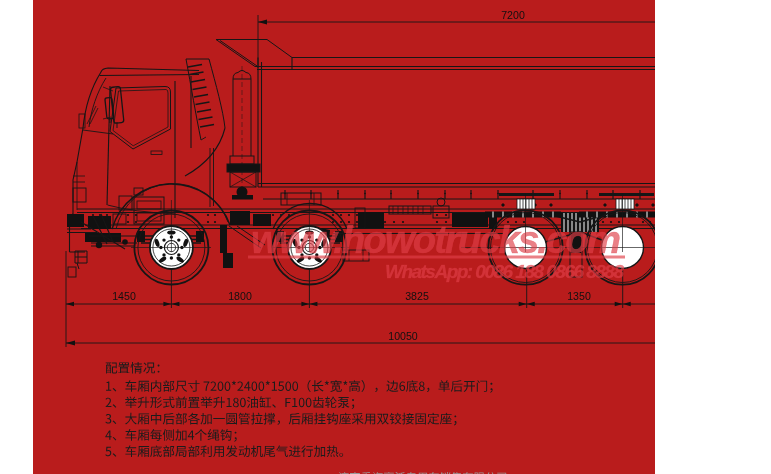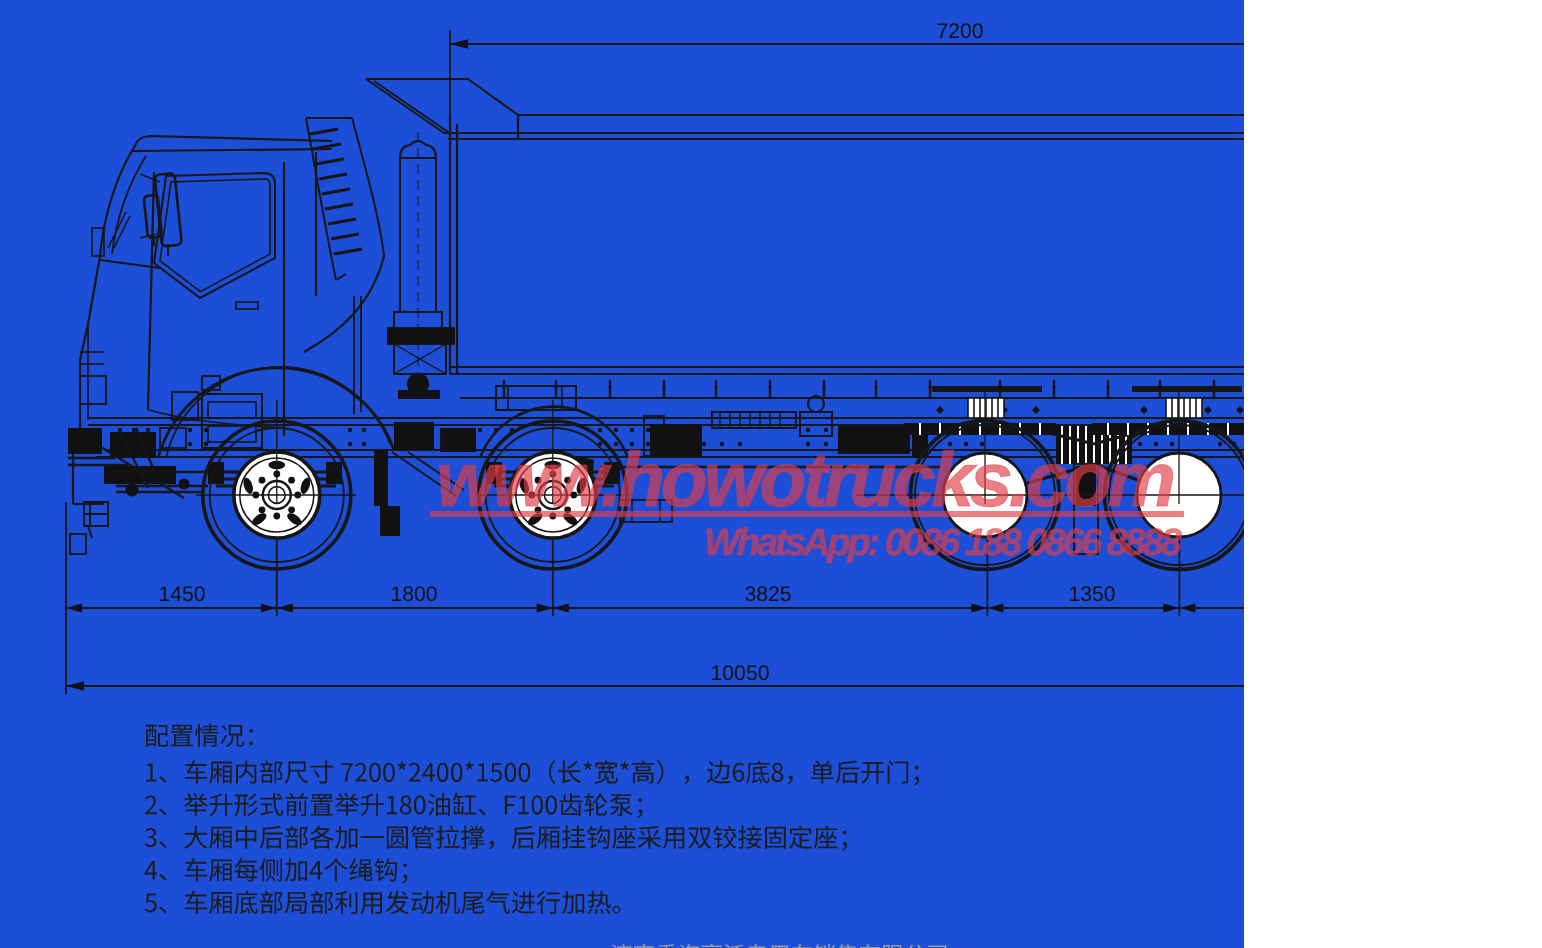--- a/index.html
+++ b/index.html
@@ -1,17 +1,17 @@
 <!DOCTYPE html>
 <html><head>
 <meta charset="utf-8">
 <style>
 html,body{margin:0;padding:0;background:#fff;}
-#stage{position:relative;width:622px;height:474px;overflow:hidden;background:#1d4ed8;
-  font-family:"Liberation Sans",sans-serif;}
+#stage{position:relative;width:622px;height:474px;overflow:hidden;background:#b91c1c;
+  font-family:"Liberation Sans",sans-serif;margin-left:33px;}
 svg{position:absolute;left:0;top:0;}
 </style>
 </head>
 <body>
 <div id="stage">
 <svg width="771" height="474" viewBox="0 0 771 474">
 <g stroke="#161616" stroke-width="1.15" fill="none">
 
 <g id="dims" stroke-width="0.9">
 

